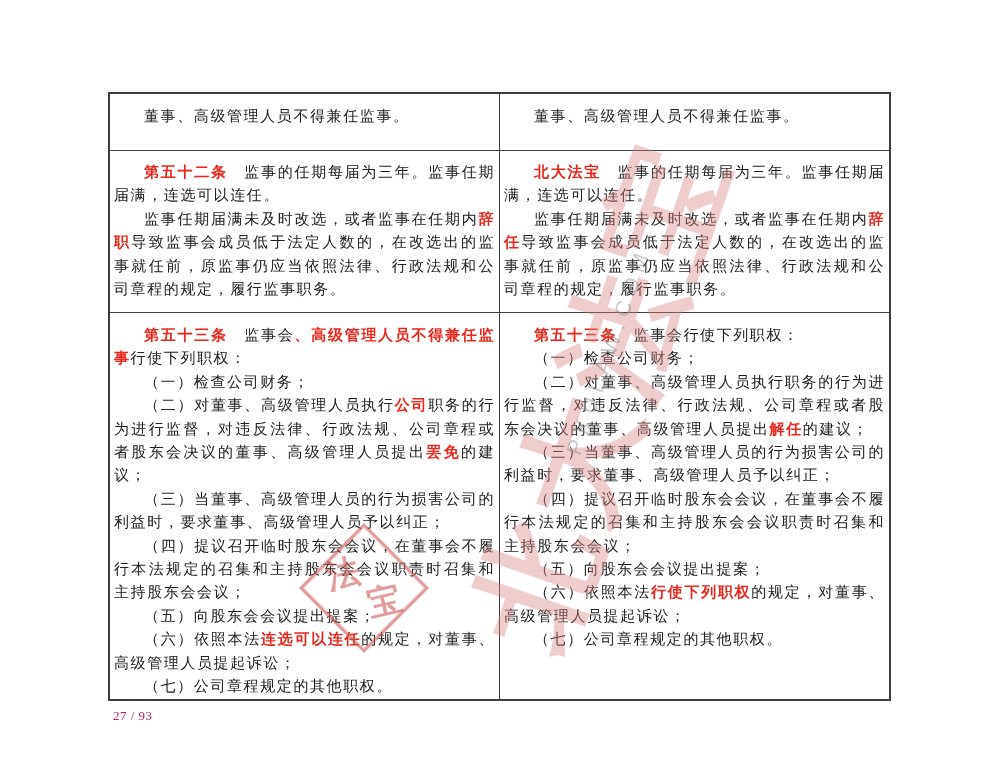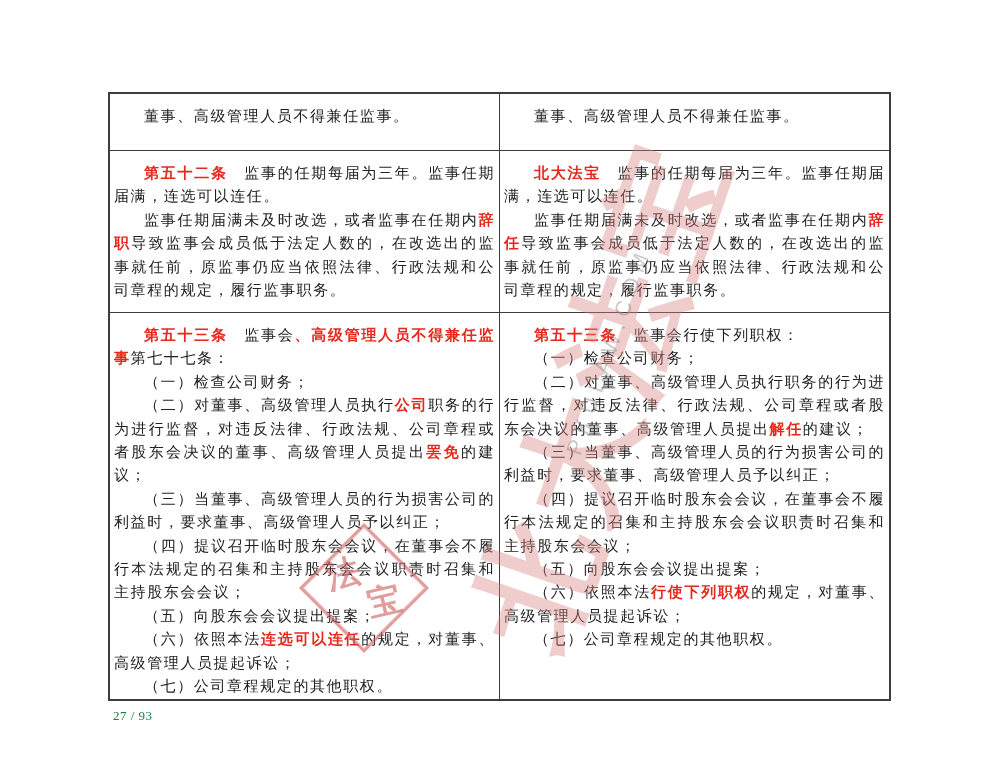--- a/index.html
+++ b/index.html
@@ -21,35 +21,35 @@
   }
   .doc-table td{
     width:50%;
     border:1px solid var(--border);
     vertical-align:top;
     padding:11px 4px 0 4px;
     overflow:hidden;
   }
   .doc-table{border:2px solid var(--border);}
   tr.r1 td{height:45px;}
-  tr.r2 td{height:150px;}
+  tr.r2 td{height:150px;font-family:Liberation Mono, monospace;}
   tr.r3 td{height:327px;}
   .para{
     margin:0;
     text-indent:2em;
     font-size:15px;
     line-height:23.4px;
     letter-spacing:1.6px;
     text-align:justify;
     color:var(--body);
   }
   .hl{color:var(--hl);font-weight:bold;}
   .page-number{
     position:absolute;left:113px;top:708px;
-    font-size:13px;color:#15803d;letter-spacing:0.5px;
+    font-size:13px;color:#be185d;letter-spacing:0.5px;
   }
   
   .wm{position:absolute;pointer-events:none;z-index:5;}
   .wm-cn{
     left:312px;top:320px;width:560px;height:140px;
     transform:rotate(-71deg);
     font-size:124px;font-weight:bold;text-align:center;white-space:nowrap;
     color:var(--wm-pink);
     letter-spacing:8px;
   }
@@ -104,21 +104,21 @@
       <td>
           <div>
             <p class="para"><span class="hl">北大法宝</span><span>　监事的任期每届为三年。监事任期届满，连选可以连任。</span></p>
             <p class="para"><span>监事任期届满未及时改选，或者监事在任期内</span><span class="hl">辞任</span><span>导致监事会成员低于法定人数的，在改选出的监事就任前，原监事仍应当依照法律、行政法规和公司章程的规定，履行监事职务。</span></p>
           </div>
         </td>
     </tr>
     <tr class="r3">
       <td>
           <div>
-            <p class="para"><span class="hl">第五十三条</span><span>　监事会</span><span class="hl">、高级管理人员不得兼任监事</span><span>第七十七条：</span></p>
+            <p class="para"><span class="hl">第五十三条</span><span>　监事会</span><span class="hl">、高级管理人员不得兼任监事</span><span>行使下列职权：</span></p>
             <p class="para"><span>（一）检查公司财务；</span></p>
             <p class="para"><span>（二）对董事、高级管理人员执行</span><span class="hl">公司</span><span>职务的行为进行监督，对违反法律、行政法规、公司章程或者股东会决议的董事、高级管理人员提出</span><span class="hl">罢免</span><span>的建议；</span></p>
             <p class="para"><span>（三）当董事、高级管理人员的行为损害公司的利益时，要求董事、高级管理人员予以纠正；</span></p>
             <p class="para"><span>（四）提议召开临时股东会会议，在董事会不履行本法规定的召集和主持股东会会议职责时召集和主持股东会会议；</span></p>
             <p class="para"><span>（五）向股东会会议提出提案；</span></p>
             <p class="para"><span>（六）依照本法</span><span class="hl">连选可以连任</span><span>的规定，对董事、高级管理人员提起诉讼；</span></p>
             <p class="para"><span>（七）公司章程规定的其他职权。</span></p>
           </div>
         </td>
       <td>

